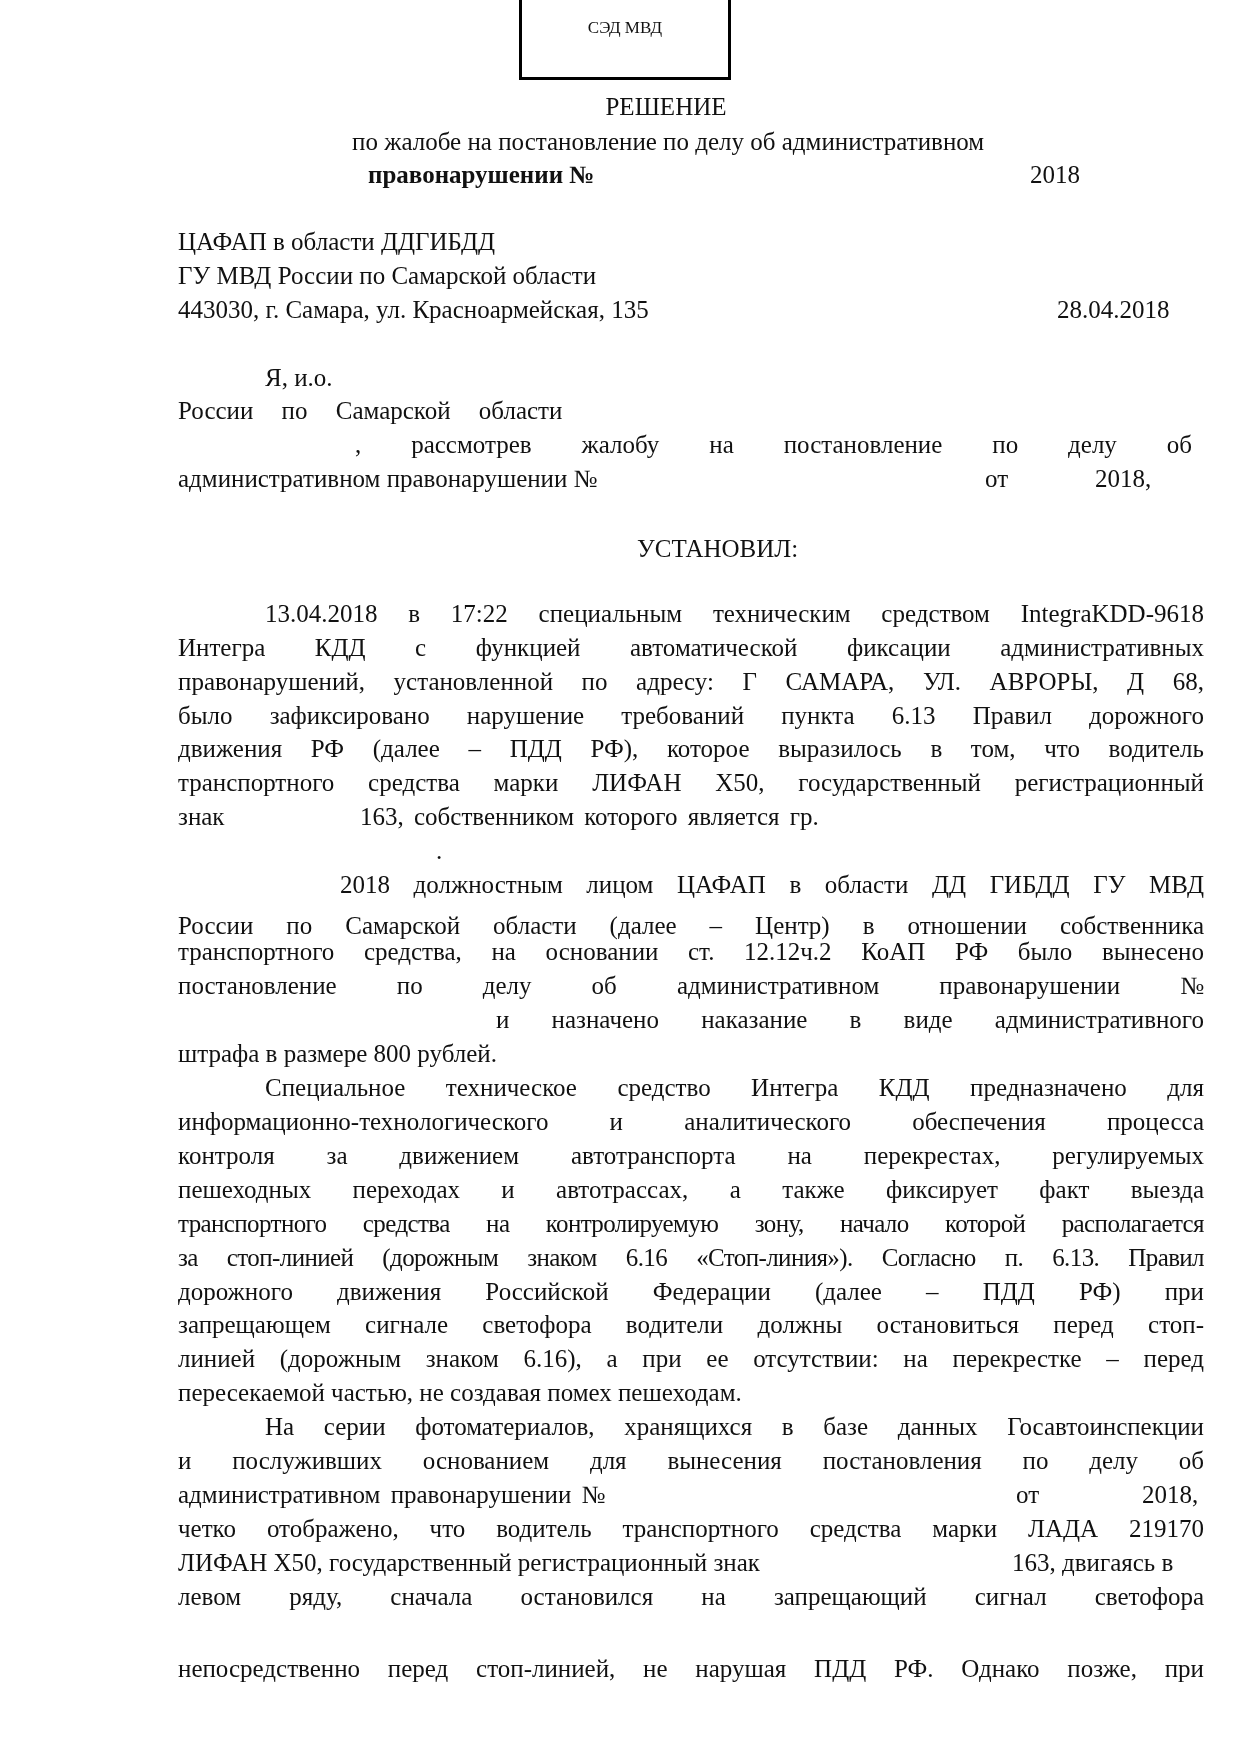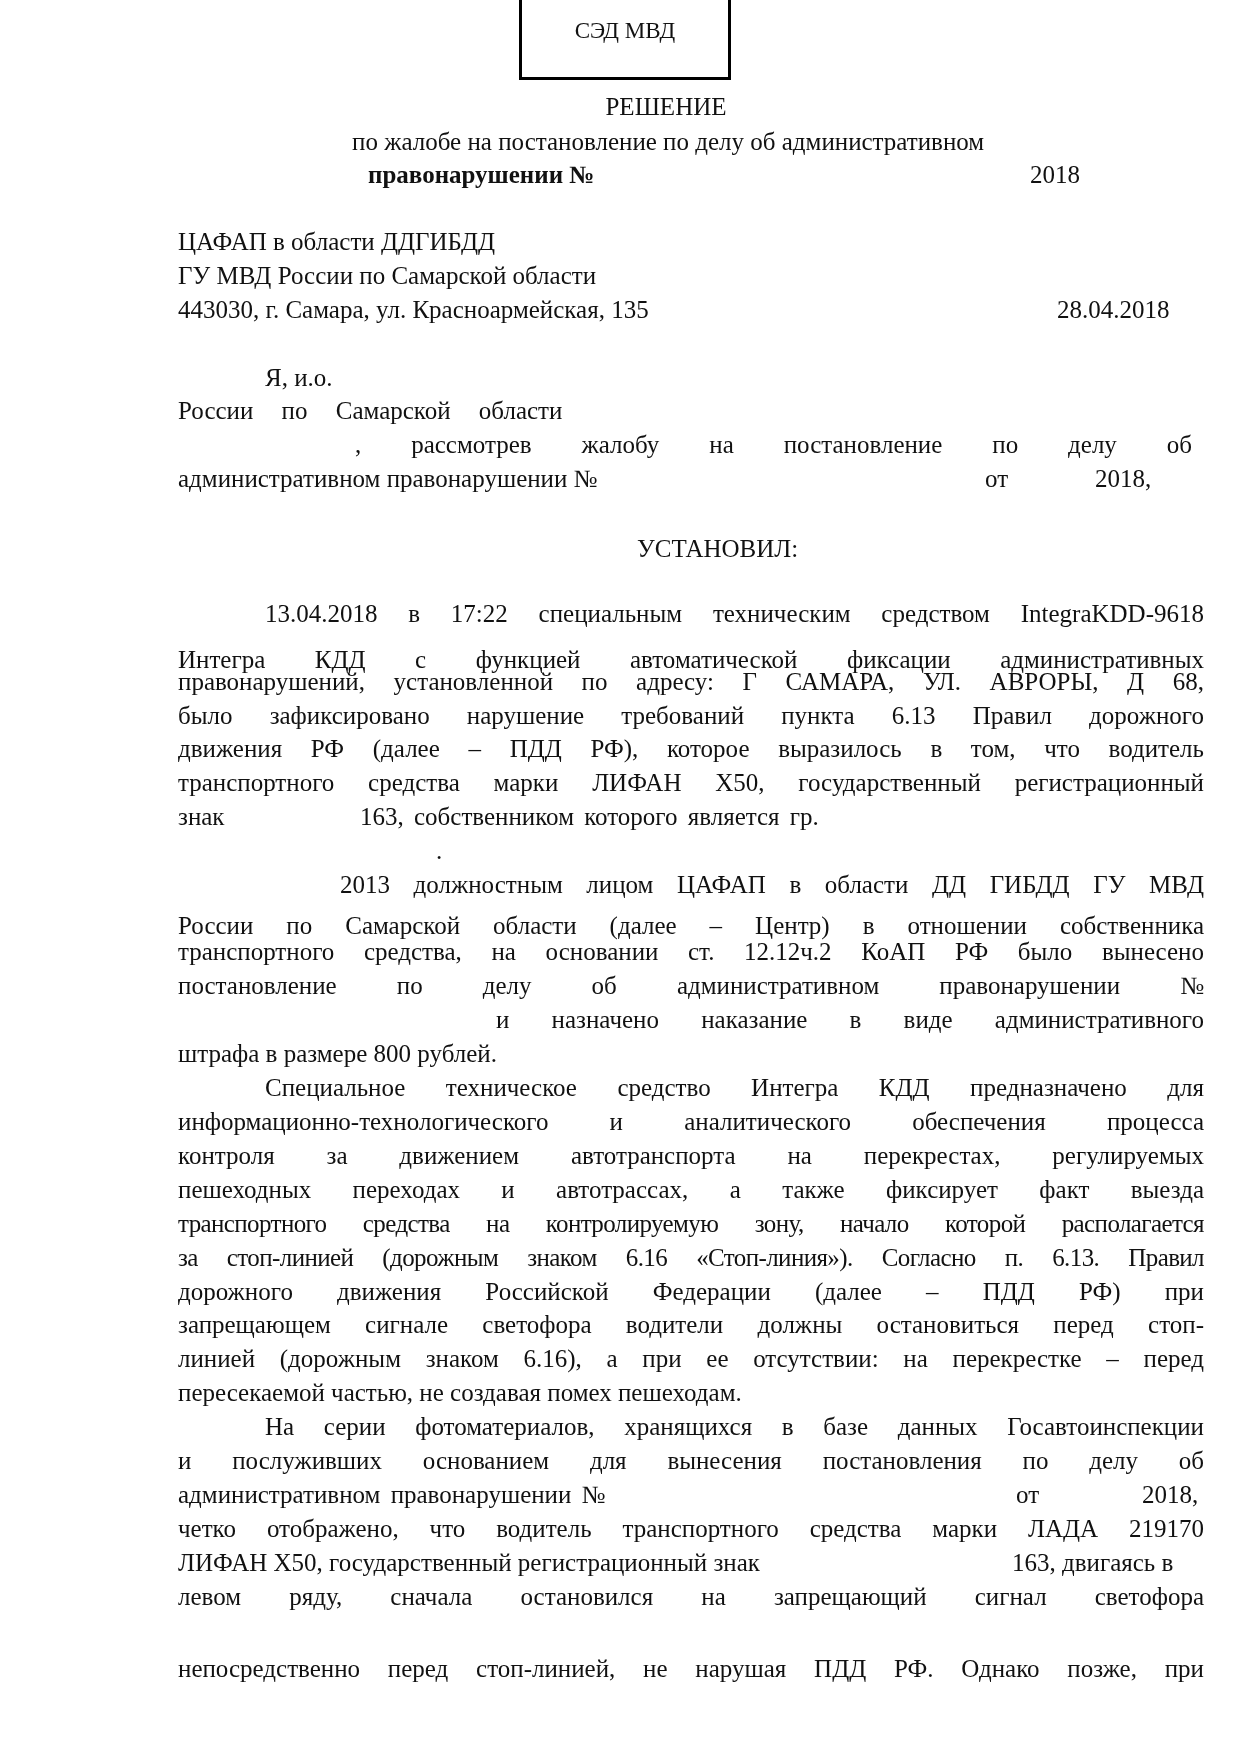--- a/index.html
+++ b/index.html
@@ -1,19 +1,19 @@
 <!DOCTYPE html>
 <html><head>
 <meta charset="utf-8">
 <style>
   html,body{margin:0;padding:0;background:#fff;}
   body{width:1240px;height:1754px;position:relative;overflow:hidden;
        font-family:"Liberation Serif","DejaVu Serif",serif;color:#111;}
   .box{position:absolute;left:519px;top:0;width:212px;height:80px;border:3px solid #000;border-top:none;box-sizing:border-box;}
-  .box span{position:absolute;left:0;right:0;top:18px;text-align:center;font-size:23px;}
+  .box span{position:absolute;left:0;right:0;top:18px;text-align:center;font-size:17px;}
   .ln{position:absolute;font-size:25px;line-height:30px;white-space:nowrap;}
   .j{left:178px;width:1026px;text-align:justify;text-align-last:justify;white-space:normal;height:30px;overflow:hidden;}
   .ji{left:265px;width:939px;text-align:justify;text-align-last:justify;white-space:normal;height:30px;overflow:hidden;}
   .l{left:178px;text-align:center;}
   .c{left:0;width:1240px;text-align:center;}
 </style>
 </head>
 <body>
 
 <div class="box">
@@ -33,30 +33,30 @@
 <div class="ln" style="top:363px;left:265px;">Я, и.о.</div>
 <div class="ln l" style="top:396px;word-spacing:22px;">России   по   Самарской   области</div>
 <div class="ln" style="top:430px;left:355px;width:837px;text-align:justify;text-align-last:justify;white-space:normal;height:30px;">, рассмотрев жалобу на постановление по делу об</div>
 <div class="ln l" style="top:464px;">административном правонарушении №</div>
 <div class="ln" style="top:464px;left:985px;">от</div>
 <div class="ln" style="top:464px;left:1095px;">2018,</div>
 
 <div class="ln" style="top:534px;left:637px;">УСТАНОВИЛ:</div>
 
 <div class="ln ji" style="top:599px;">13.04.2018 в 17:22 специальным техническим средством IntegraKDD-9618</div>
-<div class="ln j" style="top:633px;margin-top:12px;">Интегра КДД с функцией автоматической фиксации административных</div>
+<div class="ln j" style="top:633px;">Интегра КДД с функцией автоматической фиксации административных</div>
 <div class="ln j" style="top:667px;">правонарушений, установленной по адресу: Г САМАРА, УЛ. АВРОРЫ, Д 68,</div>
 <div class="ln j" style="top:701px;">было зафиксировано нарушение требований пункта 6.13 Правил дорожного</div>
 <div class="ln j" style="top:734px;">движения РФ (далее – ПДД РФ), которое выразилось в том, что водитель</div>
 <div class="ln j" style="top:768px;">транспортного средства марки ЛИФАН X50, государственный регистрационный</div>
 <div class="ln l" style="top:802px;">знак</div>
 <div class="ln" style="top:802px;left:360px;word-spacing:4px;">163, собственником которого является гр.</div>
 <div class="ln" style="top:836px;left:436px;">.</div>
 
-<div class="ln" style="top:870px;left:340px;width:864px;text-align:justify;text-align-last:justify;white-space:normal;height:30px;">2013 должностным лицом ЦАФАП в области ДД ГИБДД ГУ МВД</div>
+<div class="ln" style="top:870px;left:340px;width:864px;text-align:justify;text-align-last:justify;white-space:normal;height:30px;">2018 должностным лицом ЦАФАП в области ДД ГИБДД ГУ МВД</div>
 <div class="ln j" style="top:903px;margin-top:8px;">России по Самарской области (далее – Центр) в отношении собственника</div>
 <div class="ln j" style="top:937px;">транспортного средства, на основании ст. 12.12ч.2 КоАП РФ было вынесено</div>
 <div class="ln j" style="top:971px;">постановление по делу об административном правонарушении №</div>
 <div class="ln" style="top:1005px;left:496px;width:708px;text-align:justify;text-align-last:justify;white-space:normal;height:30px;">и назначено наказание в виде административного</div>
 <div class="ln l" style="top:1039px;">штрафа в размере 800 рублей.</div>
 
 <div class="ln ji" style="top:1073px;">Специальное техническое средство Интегра КДД предназначено для</div>
 <div class="ln j" style="top:1107px;">информационно-технологического и аналитического обеспечения процесса</div>
 <div class="ln j" style="top:1141px;">контроля за движением автотранспорта на перекрестах, регулируемых</div>
 <div class="ln j" style="top:1175px;">пешеходных переходах и автотрассах, а также фиксирует факт выезда</div>

